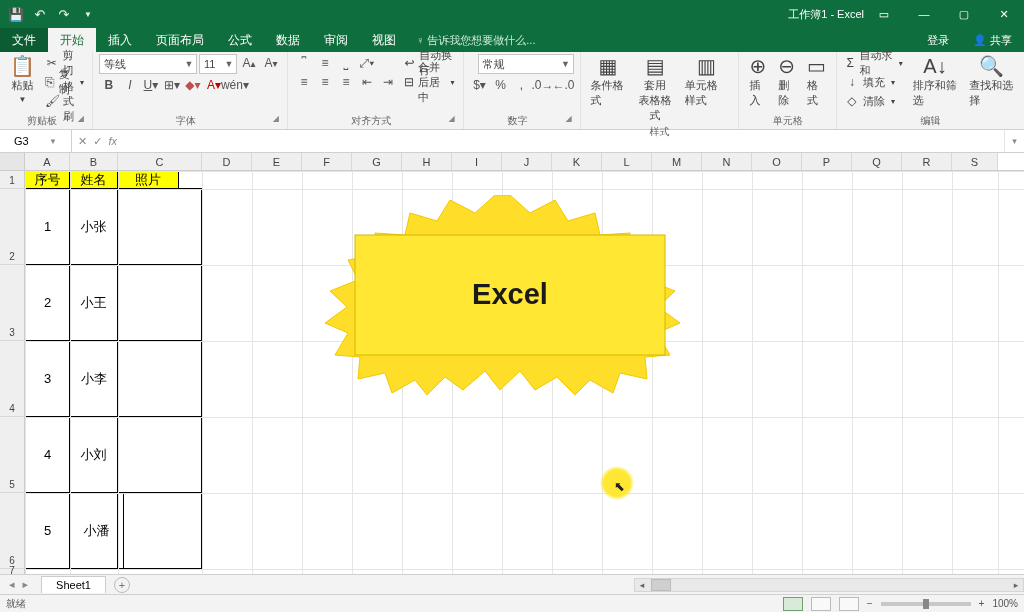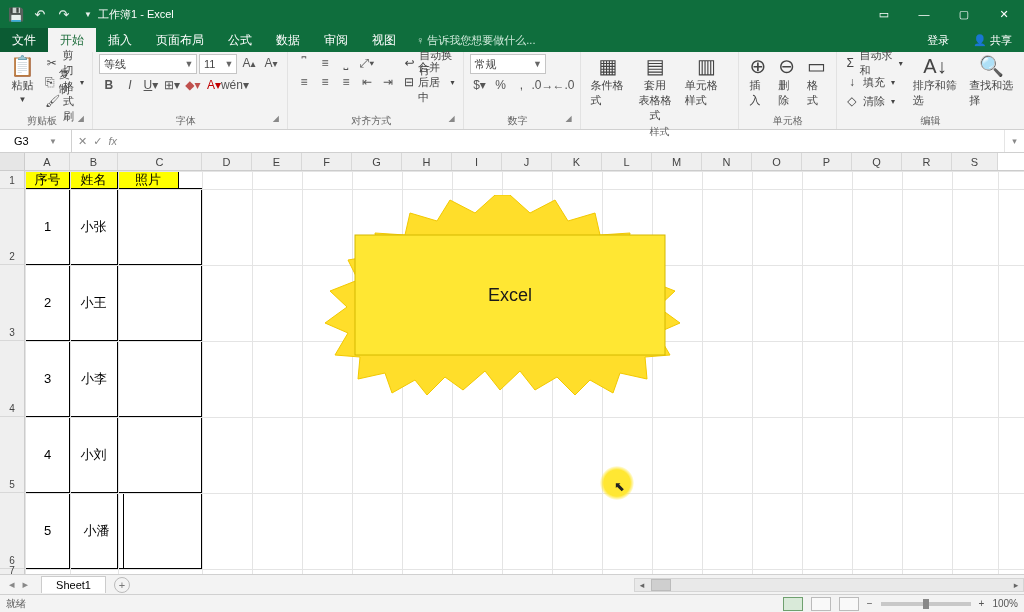--- a/index.html
+++ b/index.html
@@ -1,20 +1,20 @@
 <!DOCTYPE html>
 <html><head>
 <meta charset="utf-8">
 <style>
 *{margin:0;padding:0;box-sizing:border-box;font-family:"Microsoft YaHei","Segoe UI",sans-serif;}
 body{background:#fff;overflow:hidden;width:1024px;height:612px;position:relative;}
 .titlebar{height:28px;background:#0f6e3d;display:flex;align-items:center;color:#fff;font-size:11px;}
 .titlebar .qat{display:flex;align-items:center;padding-left:6px;gap:4px;}
 .titlebar .qat-btn{width:20px;height:20px;display:flex;align-items:center;justify-content:center;cursor:pointer;font-size:13px;opacity:.9;}
-.titlebar .title{flex:1;text-align:left;}
+.titlebar .title{flex:1;text-align:right;}
 .titlebar .winctrl{display:flex;}
 .titlebar .winctrl .wc{width:40px;height:28px;display:flex;align-items:center;justify-content:center;cursor:pointer;}
 .menubar{height:24px;background:#0f6e3d;display:flex;align-items:center;color:#fff;font-size:12px;}
 .menubar .tab{padding:0 12px;height:24px;line-height:24px;cursor:pointer;}
 .menubar .tab.active{background:#f3f3f3;color:#1f6e3d;}
 .menubar .tab.file{background:#0b5b33;}
 .menubar .tell{color:#cce8d8;font-size:11px;padding-left:8px;}
 .menubar .right{margin-left:auto;display:flex;}
 .menubar .right .tab{font-size:11px;}
 .ribbon{height:78px;background:#f3f3f3;border-bottom:1px solid #d0d0d0;display:flex;font-size:11px;color:#444;}
@@ -46,21 +46,21 @@
 .rowarea{display:flex;}
 .rowhdrs{width:25px;}
 .rowhdrs .rh{border-bottom:1px solid #d8d8d8;border-right:1px solid #ccc;background:#efefef;font-size:10px;color:#444;display:flex;align-items:flex-end;justify-content:center;padding-bottom:2px;}
 .cells{position:relative;}
 .gridline{position:absolute;background:#e4e4e4;}
 .dcell{position:absolute;display:flex;align-items:center;justify-content:center;font-size:13px;color:#000;}
 .hdrcell{background:#ffff00;font-weight:500;border:1px solid #000;}
 .bodycell{border:1px solid #000;}
 .callout{position:absolute;left:295px;top:195px;width:430px;height:200px;}
 .callout-bg{position:absolute;inset:0;}
-.callout-text{position:absolute;left:50%;top:50%;transform:translate(-50%,-50%);text-align:center;font-size:18px;font-weight:400;color:#1a1a1a;line-height:1.35;white-space:nowrap;}
+.callout-text{position:absolute;left:50%;top:50%;transform:translate(-50%,-50%);text-align:center;font-size:29px;font-weight:700;color:#1a1a1a;line-height:1.35;white-space:nowrap;}
 .cursor-highlight{position:absolute;left:600px;top:466px;width:34px;height:34px;border-radius:50%;background:radial-gradient(circle,#ffe733 0%,#ffe733 55%,rgba(255,231,51,0) 72%);}
 .cursor-arrow{position:absolute;left:614px;top:479px;font-size:13px;color:#222;}
 .sheettabs{position:absolute;bottom:18px;left:0;right:0;height:20px;border-top:1px solid #d0d0d0;background:#f3f3f3;display:flex;align-items:center;font-size:11px;}
 .sheettabs .nav{display:flex;gap:2px;padding:0 6px;color:#888;}
 .sheettabs .nav span{cursor:pointer;padding:0 3px;}
 .sheettabs .tab{background:#fff;border:1px solid #ccc;border-bottom:none;padding:2px 14px;margin-left:4px;cursor:pointer;}
 .sheettabs .add{margin-left:8px;color:#777;cursor:pointer;width:16px;height:16px;border:1px solid #bbb;border-radius:50%;display:flex;align-items:center;justify-content:center;font-size:11px;}
 .sheettabs .hscroll{margin-left:auto;width:390px;height:14px;background:#e9e9e9;border:1px solid #d5d5d5;display:flex;align-items:center;}
 .sheettabs .hscroll .th{width:20px;height:12px;background:#cfcfcf;border:1px solid #bbb;margin-left:2px;}
 .sheettabs .hscroll .ar{width:14px;text-align:center;font-size:9px;color:#666;cursor:pointer;}
@@ -191,21 +191,21 @@
             <span>合并后居中</span>
             <span style="font-size:8px;margin-left:2px">▾</span>
           </div>
       </div>
     </div>
     <div class="glabel"><span>对齐方式</span><span class="dlg">◢</span></div>
   </div>
 
   <div class="rgroup">
     <div class="body" style="flex-direction:column;gap:2px;">
-      <div class="combo" style="width:76px;">
+      <div class="combo" style="width:96px;margin-left:8px;">
           <span class="cval">常规</span>
           <span class="carr">▼</span>
         </div>
       <div class="mini-row">
           <div class="mini-btn">$▾</div>
           <div class="mini-btn">%</div>
           <div class="mini-btn">,</div>
           <div class="mini-btn">.0→</div>
           <div class="mini-btn">←.0</div>
         </div>

